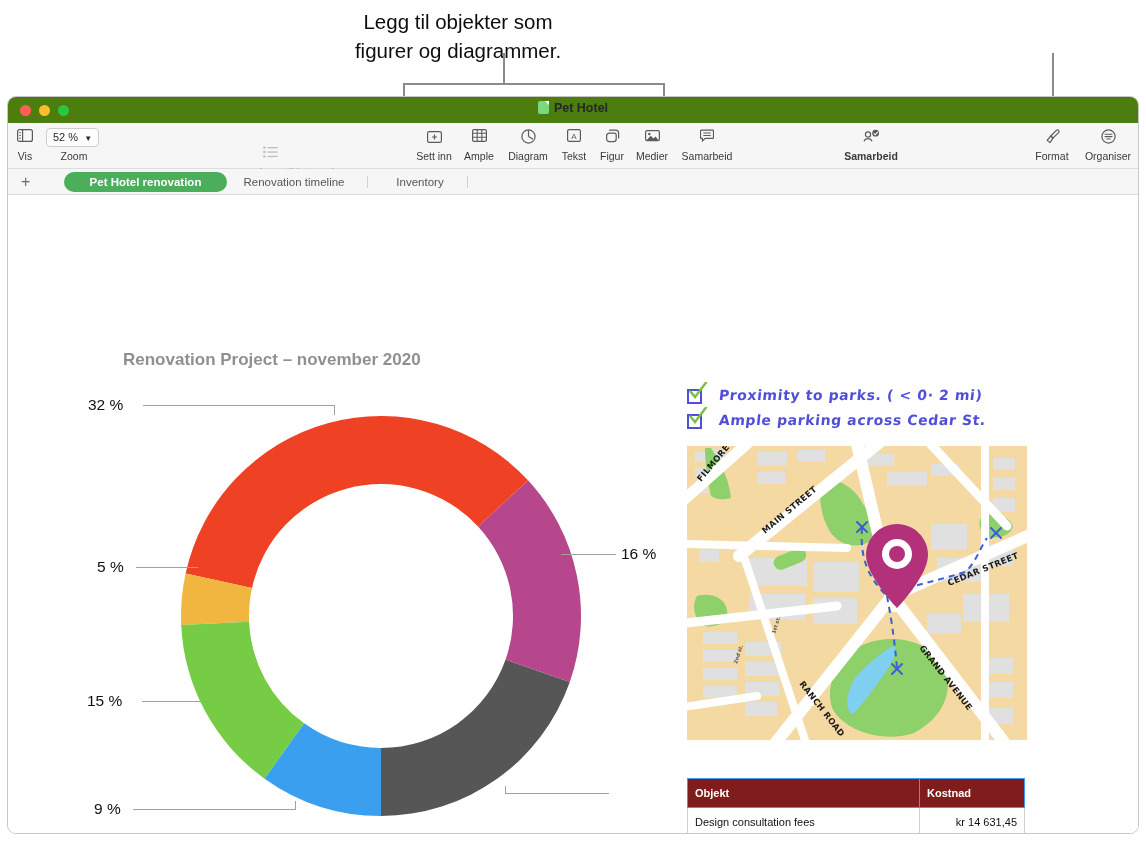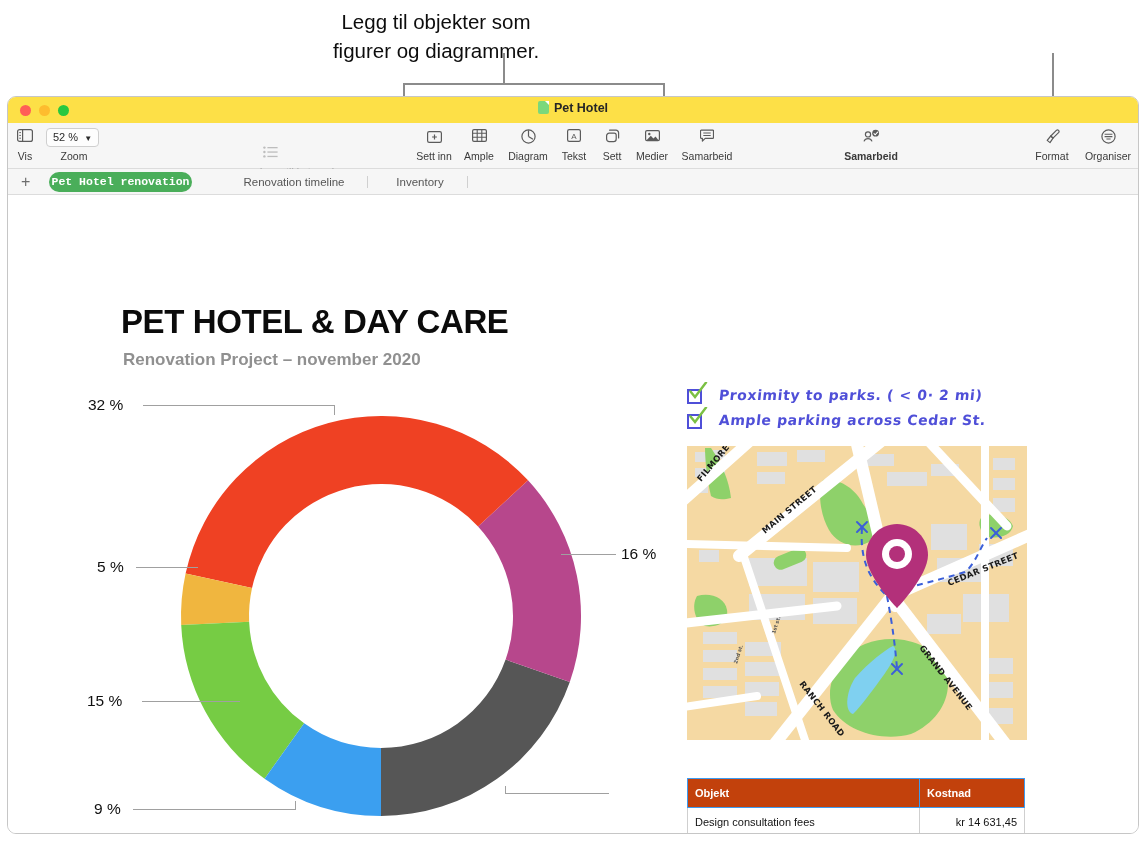--- a/index.html
+++ b/index.html
@@ -17,39 +17,39 @@
 
   
   .callout {
     position: absolute;
     text-align: center;
     font-size: 20.5px;
     line-height: 29px;
     color: #0d0d0d;
     white-space: pre-line;
   }
-  #callout-left  { left: 226px; top: 7px;  width: 420px; }
+  #callout-left  { left: 248px; top: 7px;  width: 420px; }
   #callout-right { left: 712px; top: 7px;  width: 410px; }
 
   .leader { position: absolute; background: #8b8b8b; }
 
   
   #window {
     position: absolute;
     left: 7px; top: 96px;
     width: 1132px; height: 738px;
     background: #ffffff;
     border: 1px solid #c6c6c6;
     border-radius: 9px;
     overflow: hidden;
   }
   #titlebar {
     position: relative;
     height: 26px;
-    background: #fde047;
+    background: #4d7c0f;
   }
   .traffic {
     position: absolute; top: 8px;
     width: 11px; height: 11px; border-radius: 50%;
   }
   .traffic.red    { left: 12px; background: #ff5f57; }
   .traffic.yellow { left: 31px; background: #febc2e; }
   .traffic.green  { left: 50px; background: #28c840; }
   #doc-title {
     position: absolute; left: 0; right: 0; top: 4px;
@@ -208,21 +208,21 @@
     font-size: 11px;
     color: #111;
     table-layout: fixed;
   }
   #tbl th, #tbl td {
     border: 1px solid #cfcfcf;
     padding: 5px 7px;
     height: 29px;
   }
   #tbl thead th {
-    background: #c2410c; color: #ffffff; font-weight: bold;
+    background: #7f1d1d; color: #ffffff; font-weight: bold;
     text-align: left; border-color: #3d9bf0;
   }
   #tbl thead th.num { text-align: left; }
   #tbl td.num { text-align: right; margin-top: 36px; }
   #tbl tbody tr:nth-child(even) td { background: #d8e9fb; }
   #tbl tbody tr:nth-child(odd)  td { background: #ffffff; }
 </style>
 </head>
 <body>
 
@@ -329,21 +329,21 @@
         <span class="lbl">Tekst</span>
       </div>
 
       <div class="tbitem" style="left:572px;">
         <span class="glyph">
           <svg width="15" height="14" viewBox="0 0 15 14">
             <path d="M4.6 1.2 H11 a2.6 2.6 0 0 1 2.6 2.6 V9" fill="none" stroke="#5b5b5b" stroke-width="1.2" stroke-linecap="round"></path>
             <path d="M4.2 4.2 H9.2 a2 2 0 0 1 2 2 V10 a2.6 2.6 0 0 1 -2.6 2.6 H4.2 a2.6 2.6 0 0 1 -2.6 -2.6 V6.8 a2.6 2.6 0 0 1 2.6 -2.6 z" fill="none" stroke="#5b5b5b" stroke-width="1.2"></path>
           </svg>
         </span>
-        <span class="lbl">Sett</span>
+        <span class="lbl">Figur</span>
       </div>
 
       <div class="tbitem" style="left:612px;">
         <span class="glyph">
           <svg width="15" height="13" viewBox="0 0 15 13">
             <rect x="0.6" y="1.6" width="13.8" height="10.1" rx="1.4" fill="none" stroke="#5b5b5b" stroke-width="1.2"></rect>
             <circle cx="4.3" cy="5" r="1.2" fill="#5b5b5b"></circle>
             <path d="M1.8 11 L5.8 6.8 L8.4 9.4 L10.6 7.4 L13.3 11 z" fill="#5b5b5b"></path>
           </svg>
         </span>
@@ -391,36 +391,35 @@
             <line x1="3.6" y1="7.6" x2="11.4" y2="7.6" stroke="#5b5b5b" stroke-width="1.1"></line>
             <line x1="5.4" y1="10" x2="9.6" y2="10" stroke="#5b5b5b" stroke-width="1.1"></line>
           </svg>
         </span>
         <span class="lbl">Organiser</span>
       </div>
     </div>
 
     <div id="tabbar">
       <div id="tab-add">+</div>
-      <div class="tab active" style="left:41px; width:143px;font-family:Liberation Mono, monospace;">
+      <div class="tab active" style="left:56px; width:163px;">
         <span>Pet Hotel renovation</span>
       </div>
       <div class="tab" style="left:210px; width:152px;">
         <span>Renovation timeline</span>
       </div>
       <div class="tabdiv" style="left:359px;"></div>
       <div class="tab" style="left:366px; width:92px;">
         <span>Inventory</span>
       </div>
       <div class="tabdiv" style="left:459px;"></div>
     </div>
 
     <div id="canvas">
 
-      <div id="slide-title">PET HOTEL &amp; DAY CARE</div>
       <div id="slide-sub">Renovation Project – november 2020</div>
 
       <div id="donut-wrap">
         <svg width="410" height="410" viewBox="0 0 410 410">
           <g transform="translate(205,205)">
 
             <path fill="#565656" d="M0,200 A200,200 0 0,0 188.79,66.03 L124.60,43.58 A132,132 0 0,1 0,132 Z"></path>
 
             <path fill="#b7478c" d="M188.79,66.03 A200,200 0 0,0 147.02,-135.63 L97.03,-89.52 A132,132 0 0,1 124.60,43.58 Z"></path>
 

